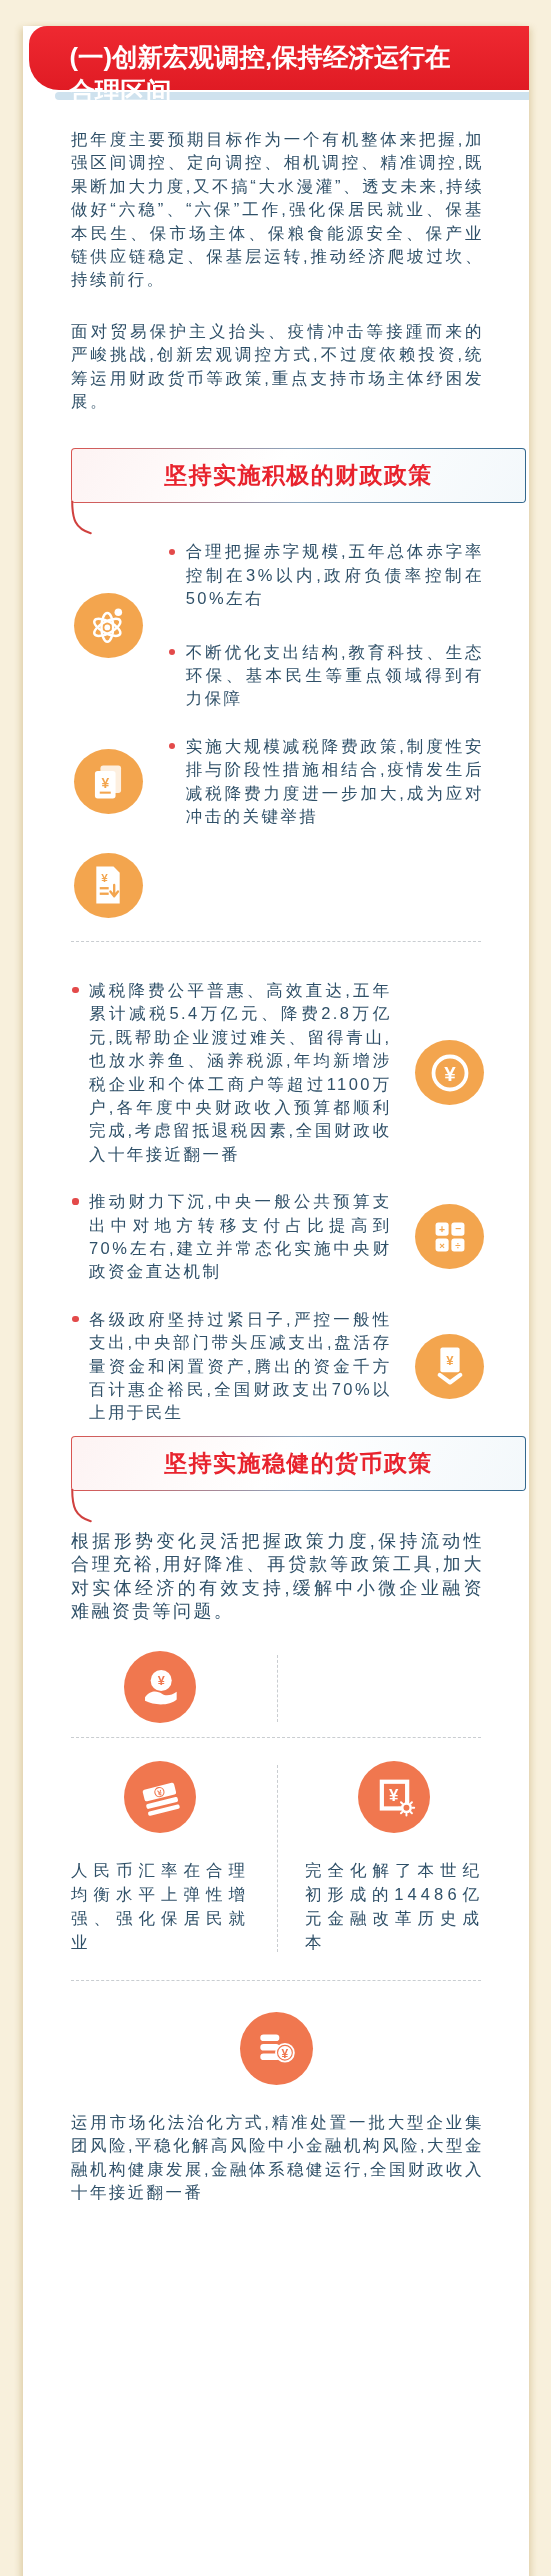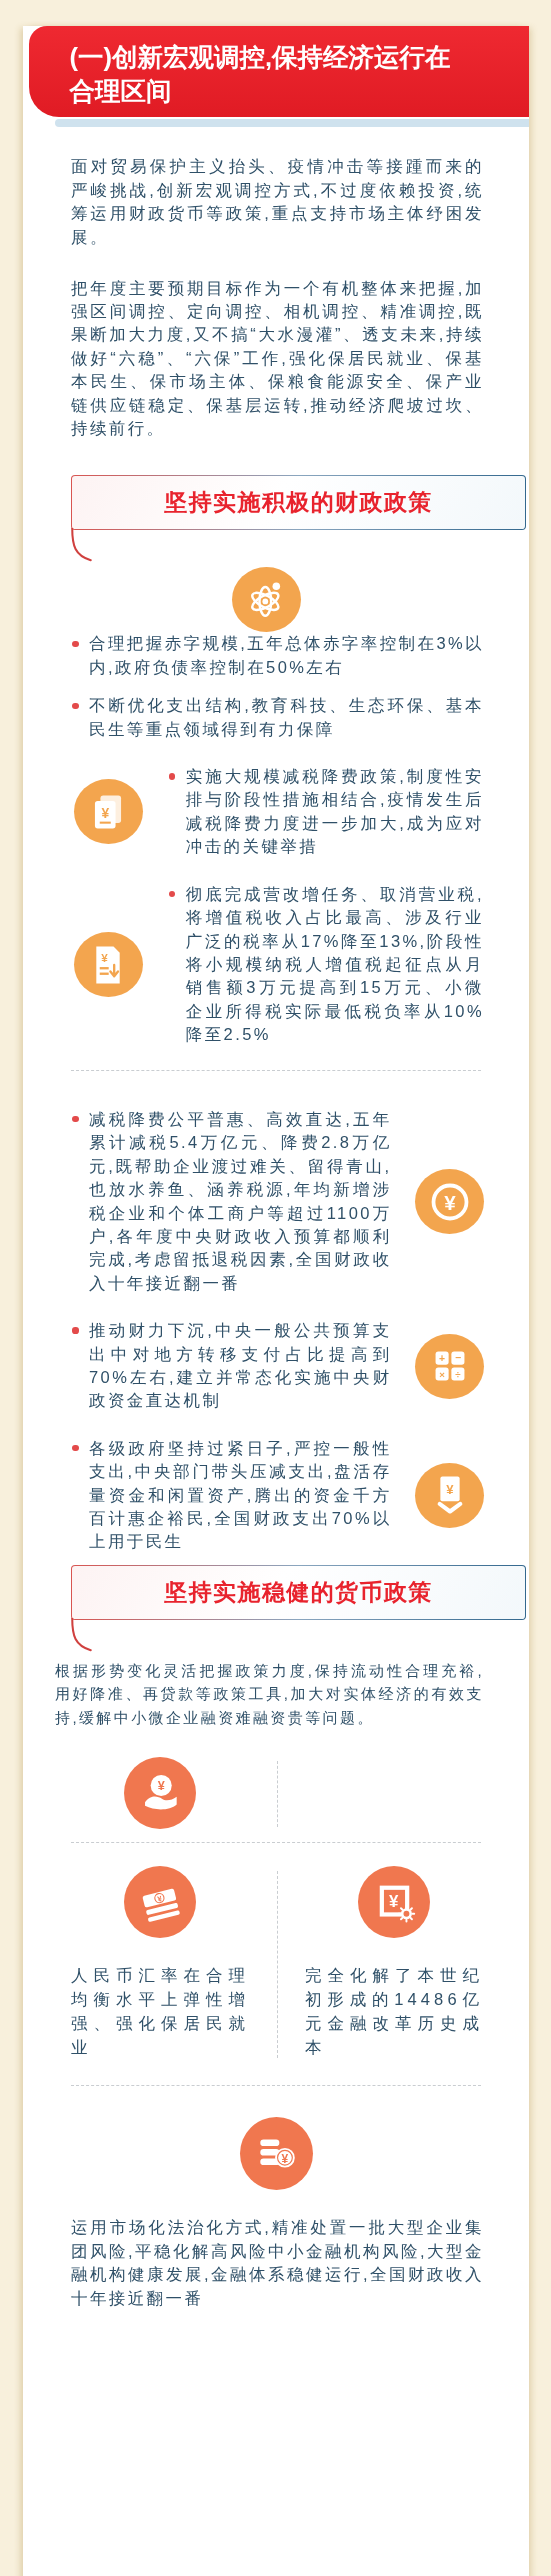--- a/index.html
+++ b/index.html
@@ -3,21 +3,21 @@
 <meta charset="utf-8">
 <style>
   * { margin:0; padding:0; box-sizing:border-box; }
   html,body { background:#f8f0dc; }
   body { font-family:"Liberation Sans","DejaVu Sans",sans-serif; }
   .page { position:relative; width:551px; height:2576px; background:#f8f0dc; overflow:hidden; }
   .card { position:relative; margin-left:23px; width:506px; height:2576px; background:#ffffff;
           box-shadow:-4.8px 0 6.2px -2.1px rgba(170,135,60,.30), 4.8px 0 6.2px -2.1px rgba(170,135,60,.30); }
 
   
-  .banner-red { margin:26px 0 0 5.5px; height:91px; border-radius:18px 0 0 30px;
+  .banner-red { margin:26px 0 0 5.5px; height:64px; border-radius:18px 0 0 30px;
     padding:13.8px 27.6px 0 41px; background:linear-gradient(180deg,#ef2931,#e01b24);
     color:#fff; font-size:25.5px; line-height:34px; font-weight:bold; }
   .banner-red .tt { max-width:400px; }
   .banner-shadow { height:8.3px; margin:2.1px 0 0 32px; background:#cfe2ee; border-radius:5.5px 0 0 5.5px; }
 
   
   .p-intro { margin:28px 45px 0 48px; font-size:16.5px; line-height:23.4px; letter-spacing:2.4px;
     color:#2f5068; text-align:justify; }
   .p-intro.second { margin-top:27.6px; }
 
@@ -35,28 +35,28 @@
   
   .row { display:flex; align-items:center; margin:0 45px 0 48px; }
   .blob { flex:none; border-radius:50%; display:flex; align-items:center; justify-content:center; }
   .blob.orange { background:#f3a54e; width:69px; height:65px; }
   .blob.coral  { background:#f0774f; width:72px; height:72px; }
   .row.l .blob { margin:0 25px 0 2.8px; }
   .row.r .blob { margin-left:23.4px; }
   .bullets { flex:1; }
   .bullet { position:relative; padding-left:18px; font-size:16.5px; line-height:23.4px;
     letter-spacing:2.4px; color:#2f5068; text-align:justify; }
-  .bullet + .bullet { margin-top:15px; }
+  .bullet + .bullet { margin-top:30px; }
   .bullet::before { content:''; position:absolute; left:1.4px; top:8.3px; width:6.2px; height:6.2px;
     border-radius:50%; background:#e34a4a; }
-  .mt54{margin-top:37px;flex-direction:column;} .mt39{margin-top:37px;} .mt35{margin-top:24px;}
+  .mt54{margin-top:37px;} .mt39{margin-top:37px;} .mt35{margin-top:24px;}
   .dash { border:0; border-top:1.4px dashed #c9cdd1; margin:23.4px 48px 0 48px; }
 
   
-  .m-intro { margin:39px 45px 0 32px; font-size:15px; line-height:23.4px; letter-spacing:2.4px;
+  .m-intro { margin:39px 45px 0 48px; font-size:18px; line-height:23.4px; letter-spacing:2.4px;
     color:#2f5068; text-align:justify; }
   .grid-row { position:relative; display:flex; justify-content:space-between; margin:0 46px 0 48px; }
   .grid-row.first { margin-top:27.6px; }
   .grid-row.second { margin-top:23px; }
   .v-div { position:absolute; left:206px; top:4.1px; bottom:1.4px; border-left:1.4px dashed #c9cdd1; }
   .cell { width:178px; display:flex; flex-direction:column; align-items:center; }
   .cell .txt { margin-top:25px; width:100%; font-size:16.5px; line-height:24px; letter-spacing:4.1px;
     color:#2f5068; text-align:justify; }
   .dash.g1 { margin-top:13.8px; }
   .dash.g2 { margin-top:26px; }
@@ -70,22 +70,22 @@
 <body>
 
 <div class="page">
  <div class="card">
 
   <div class="banner-red">
     <div class="tt">(一)创新宏观调控,保持经济运行在合理区间</div>
   </div>
   <div class="banner-shadow"></div>
 
+  <p class="p-intro second">把年度主要预期目标作为一个有机整体来把握,加强区间调控、定向调控、相机调控、精准调控,既果断加大力度,又不搞“大水漫灌”、透支未来,持续做好“六稳”、“六保”工作,强化保居民就业、保基本民生、保市场主体、保粮食能源安全、保产业链供应链稳定、保基层运转,推动经济爬坡过坎、持续前行。</p>
   <p class="p-intro">面对贸易保护主义抬头、疫情冲击等接踵而来的严峻挑战,创新宏观调控方式,不过度依赖投资,统筹运用财政货币等政策,重点支持市场主体纾困发展。</p>
-  <p class="p-intro second">把年度主要预期目标作为一个有机整体来把握,加强区间调控、定向调控、相机调控、精准调控,既果断加大力度,又不搞“大水漫灌”、透支未来,持续做好“六稳”、“六保”工作,强化保居民就业、保基本民生、保市场主体、保粮食能源安全、保产业链供应链稳定、保基层运转,推动经济爬坡过坎、持续前行。</p>
 
   <div class="section-banner sb-fiscal">
     <span>坚持实施积极的财政政策</span>
     <svg class="tail" width="25" height="37" viewBox="0 0 36 54">
           <path d="M3 0 C3 26 7 40 30 47" fill="none" stroke="#d0413f" stroke-width="3" stroke-linecap="round"></path>
         </svg>
   </div>
 
   <div class="row l mt54">
     <div class="blob orange">
@@ -121,23 +121,20 @@
 
   <div class="row l mt35">
     <div class="blob orange">
       <svg width="44" height="44" viewBox="0 0 64 64">
         <path d="M15 5 h25 l9 9 v45 h-34 z" fill="#fff"></path>
         <text x="27" y="27" font-size="17" font-weight="bold" fill="#f3a54e" text-anchor="middle">¥</text>
         <rect x="20" y="35" width="13" height="3.4" fill="#f3a54e"></rect>
         <rect x="20" y="43" width="13" height="3.4" fill="#f3a54e"></rect>
         <path d="M41 32 v15 M35.5 41.5 L41 48.5 L46.5 41.5" fill="none" stroke="#f3a54e" stroke-width="3.4" stroke-linecap="round" stroke-linejoin="round"></path>
       </svg>
-    </div>
-    <div class="bullets">
-      <p class="bullet">彻底完成营改增任务、取消营业税,将增值税收入占比最高、涉及行业广泛的税率从17%降至13%,阶段性将小规模纳税人增值税起征点从月销售额3万元提高到15万元、小微企业所得税实际最低税负率从10%降至2.5%</p>
     </div>
   </div>
 
   <hr class="dash">
 
   <div class="row r mt39">
     <div class="bullets">
       <p class="bullet">减税降费公平普惠、高效直达,五年累计减税5.4万亿元、降费2.8万亿元,既帮助企业渡过难关、留得青山,也放水养鱼、涵养税源,年均新增涉税企业和个体工商户等超过1100万户,各年度中央财政收入预算都顺利完成,考虑留抵退税因素,全国财政收入十年接近翻一番</p>
     </div>
     <div class="blob orange">

